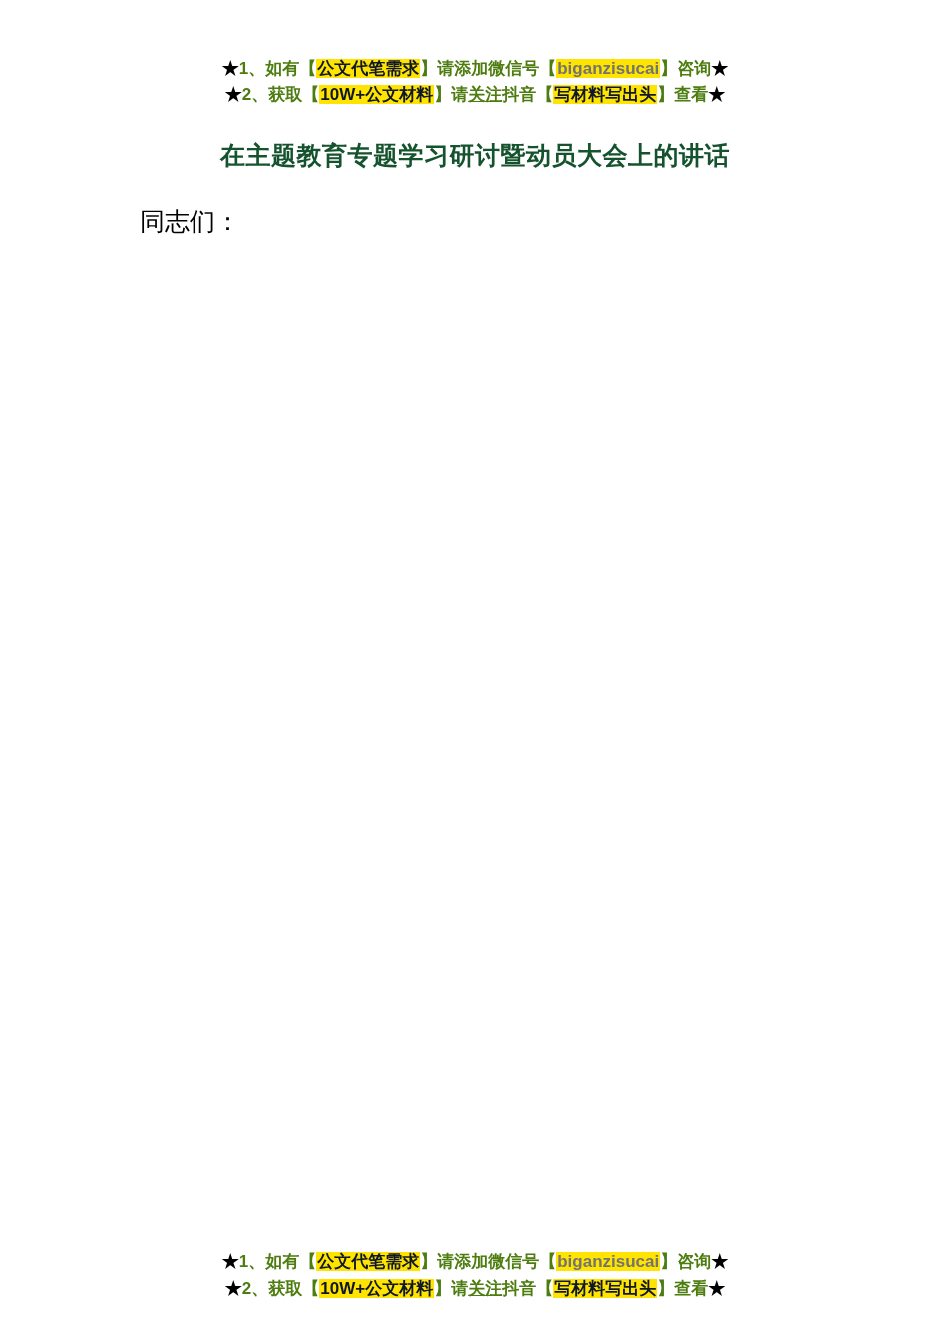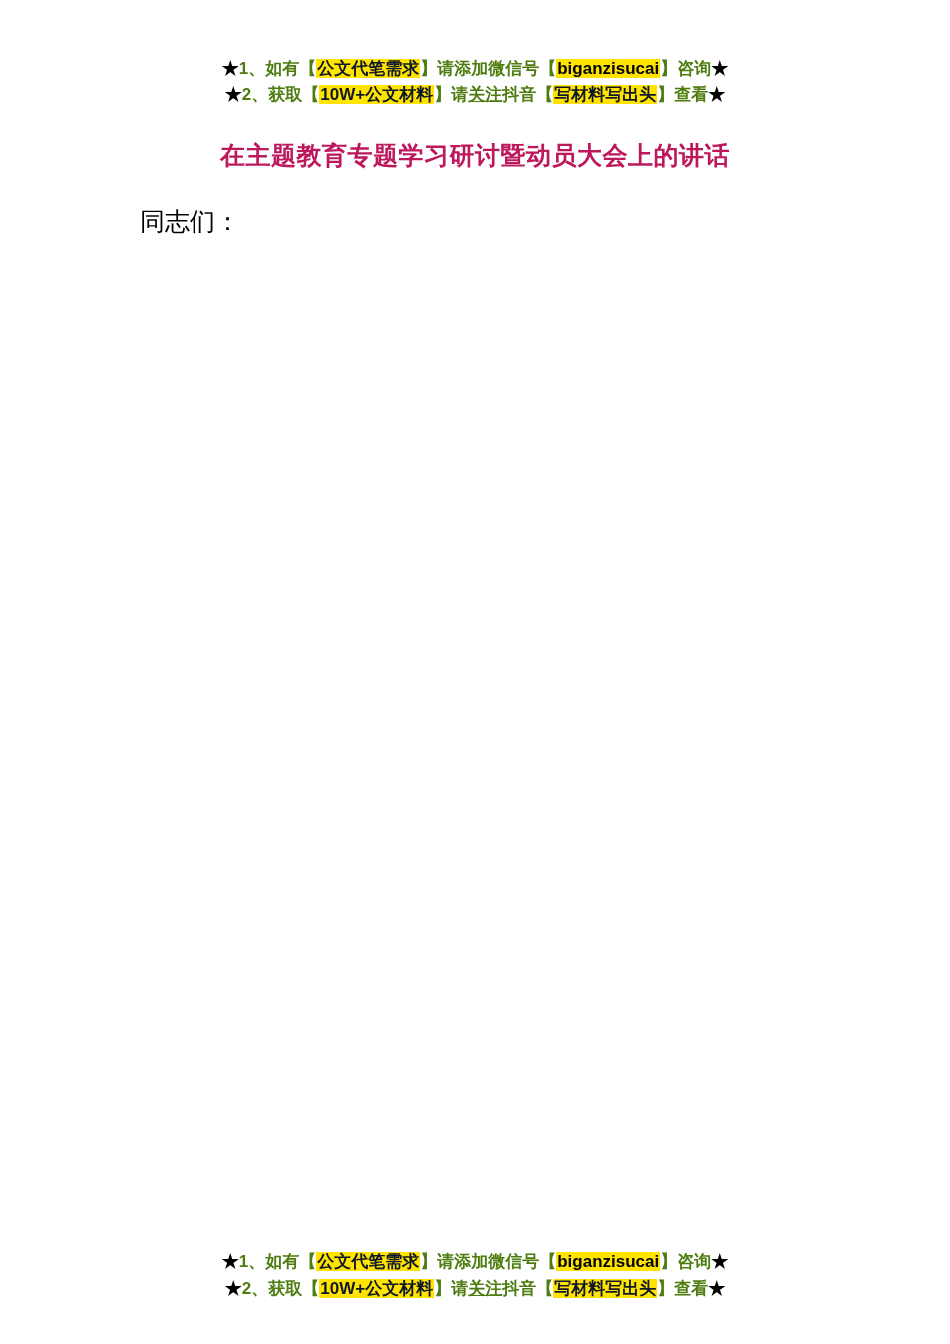--- a/index.html
+++ b/index.html
@@ -35,21 +35,21 @@
     display: block;
   }
   .promo .star { color: #000; }
   .promo .plain { color: #4d7c0f; }
   .promo .hl-red {
     color: #0f172a;
     background: #ffe400;
     padding: 0 1px;
   }
   .promo .hl-blue {
-    color: #000000;
+    color: #737373;
     background: #ffe400;
     padding: 0 1px;
   }
   .promo .underline { text-decoration: underline; }
 
   .promo-top { margin-bottom: 30px; }
 
   .promo-bottom {
     position: absolute;
     left: 0;
@@ -58,21 +58,21 @@
     text-align: center;
   }
 
   
   .doc-title {
     text-align: center;
     font-size: 25px;
     font-weight: bold;
     letter-spacing: 0.5px;
     margin: 14px 0 26px 0;
-    color: #be185d;
+    color: #14532d;
   }
   .salutation {
     font-size: 25px;
     line-height: 1.85;
     margin: 0 0 2px 0;
   }
   p.body-para {
     font-size: 25px;
     line-height: 1.85;
     margin: 0 0 2px 0;

